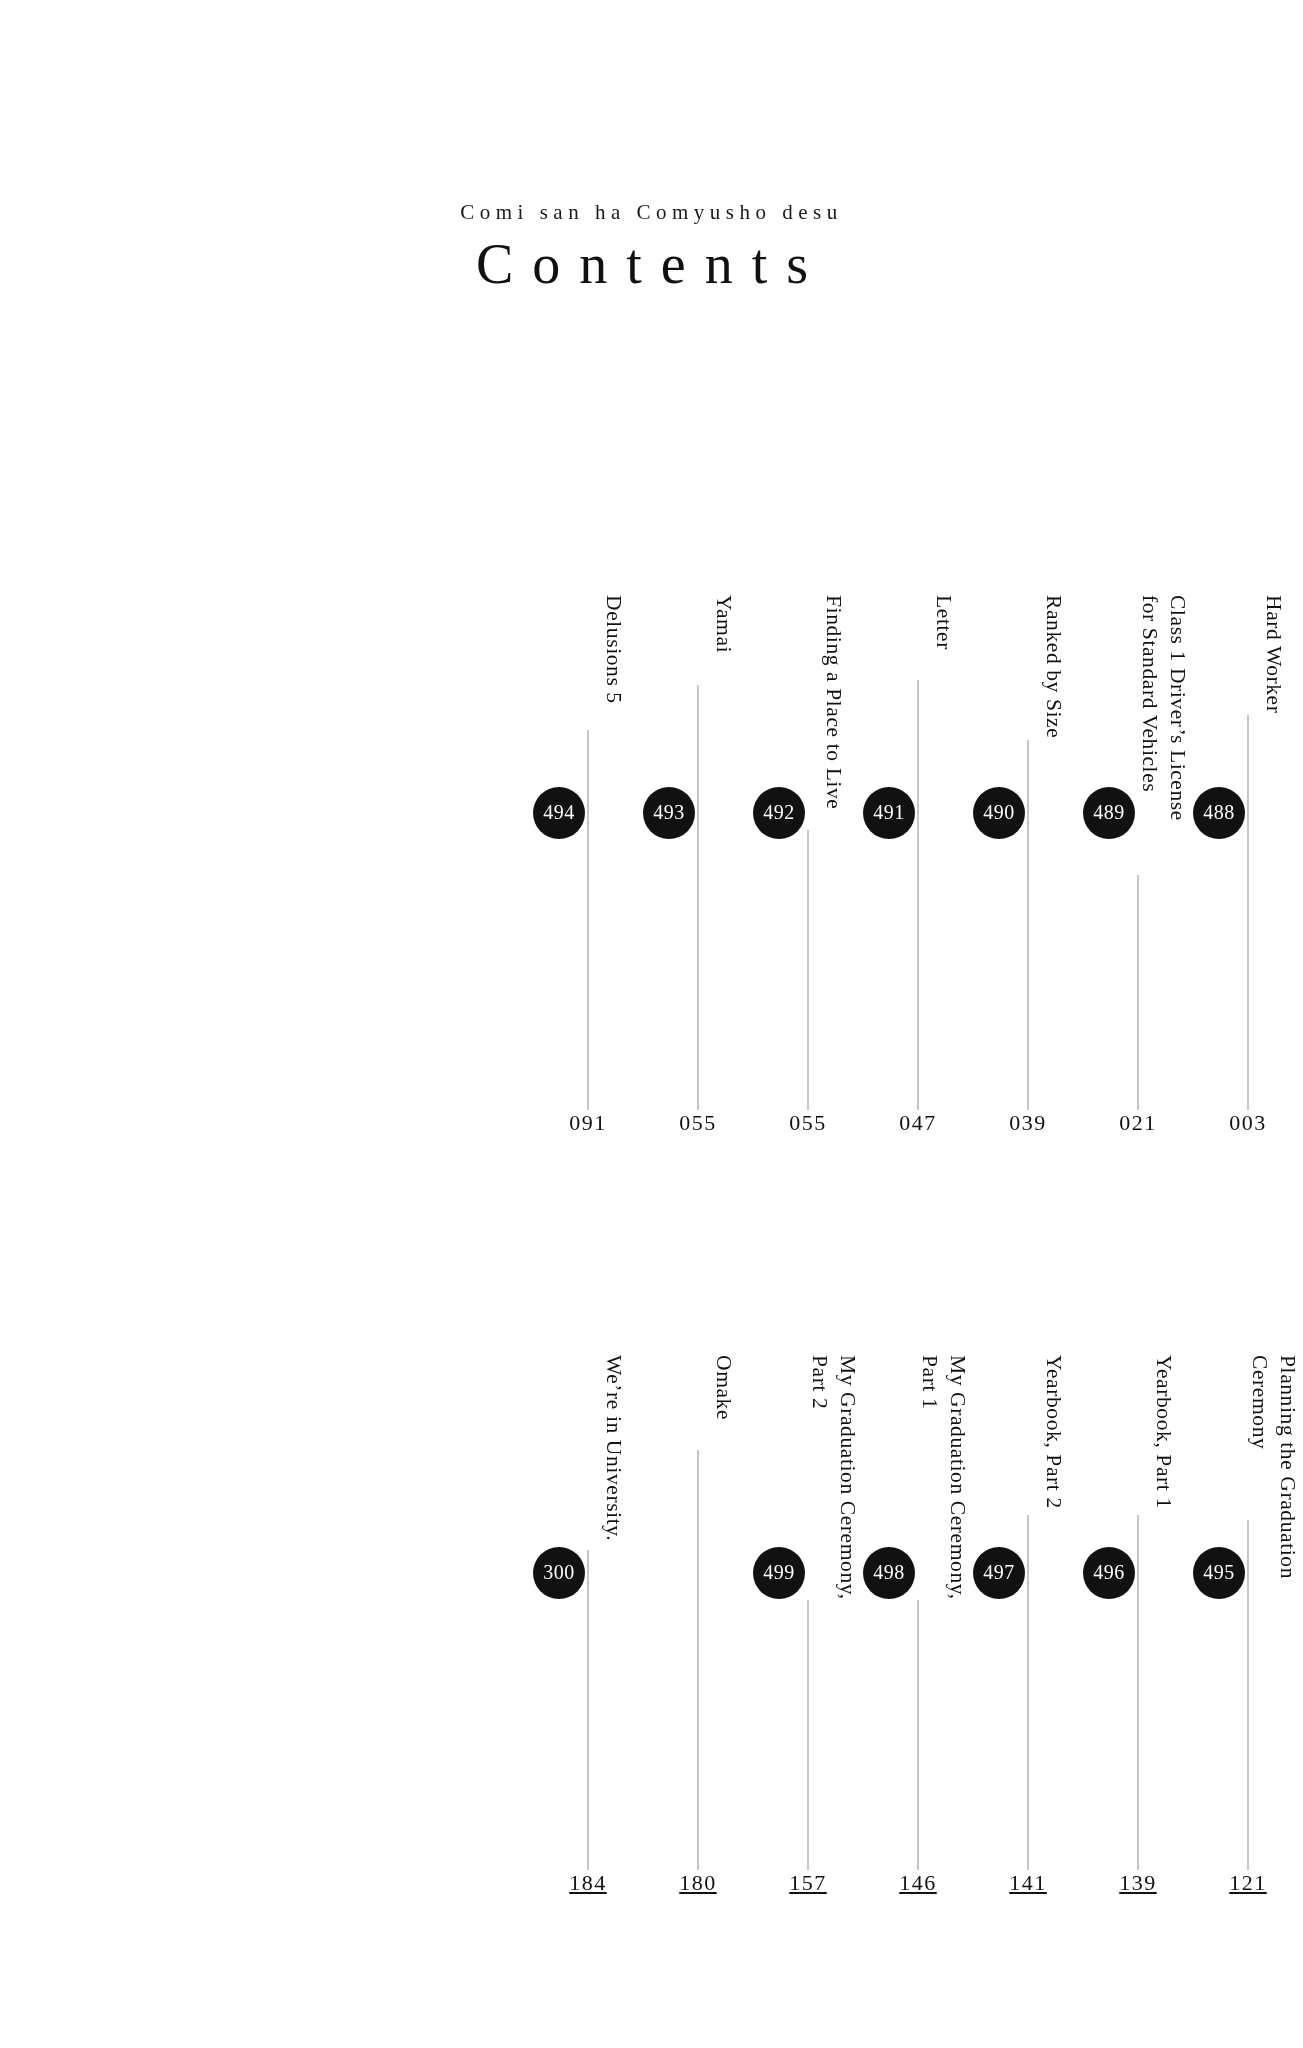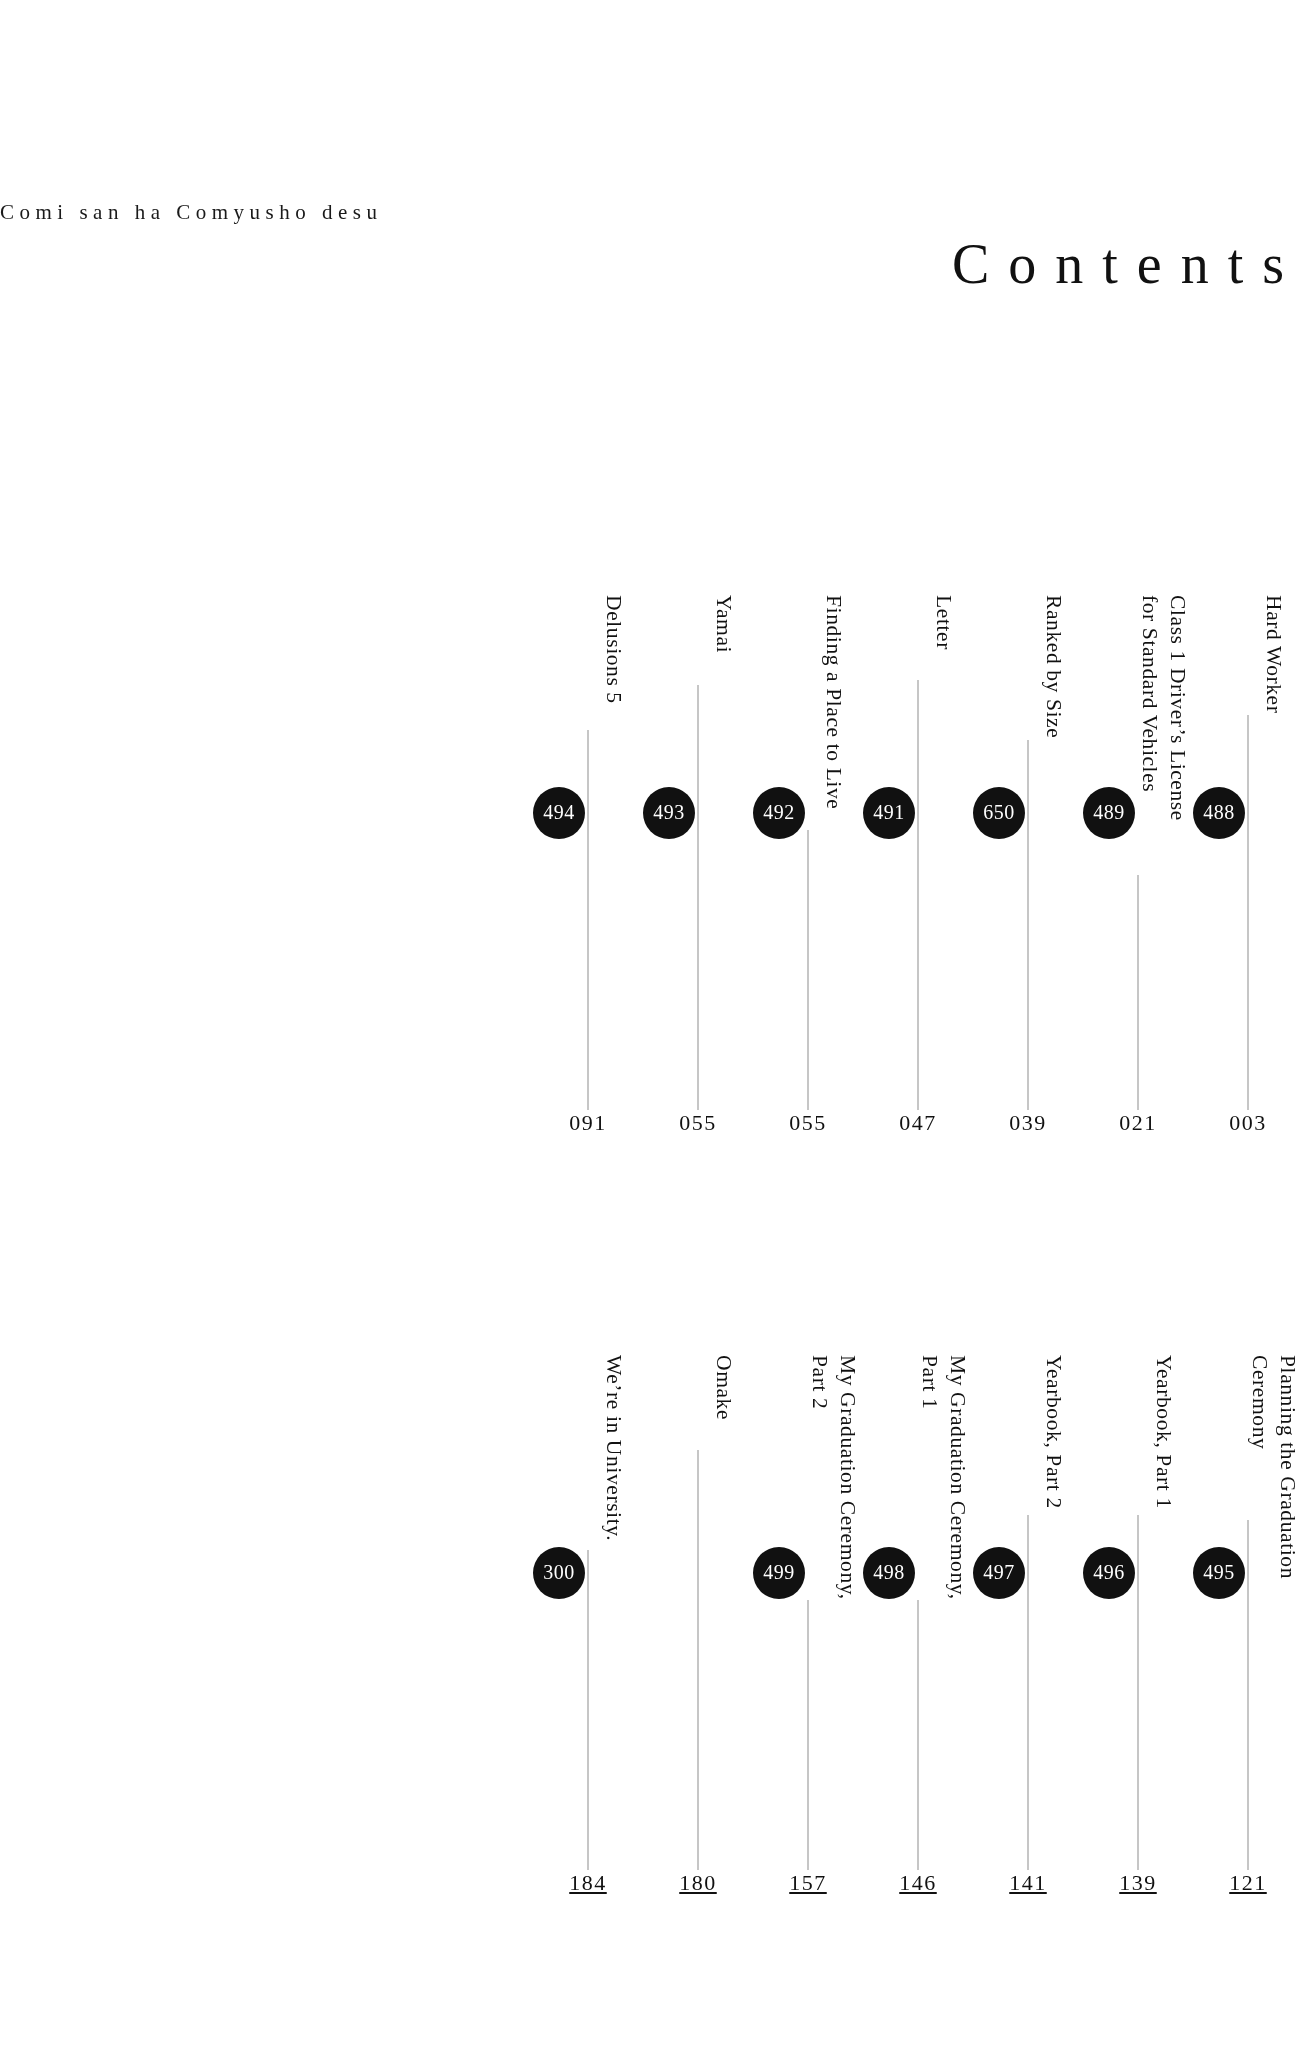--- a/index.html
+++ b/index.html
@@ -36,32 +36,32 @@
     font-weight: 400;
     color: #b9b9b9;
     letter-spacing: -6px;
     user-select: none;
   }
   .series-title {
     position: absolute;
     left: 0;
     top: 200px;
     width: 1303px;
-    text-align: left;
+    text-align: center;
     font-family: "Liberation Serif", serif;
     font-size: 21px;
     letter-spacing: 5.5px;
     color: #1a1a1a;
   }
   .contents-word {
     position: absolute;
     left: 0;
     top: 232px;
     width: 1303px;
-    text-align: right;
+    text-align: center;
     font-family: "Liberation Serif", serif;
     font-size: 56px;
     letter-spacing: 19px;
     color: #111111;
   }
 
   
   .group {
     position: absolute;
     left: 0;
@@ -167,21 +167,21 @@
       <div class="entry">
         <div class="ch-badge">489</div>
         <div class="title-wrap">
           <div class="vtitle">Class 1 Driver’s License
 for Standard Vehicles</div>
         </div>
         <div class="rule" style="top: 300px; height: 235px;"></div>
         <div class="page-num">021</div>
       </div>
       <div class="entry">
-        <div class="ch-badge">650</div>
+        <div class="ch-badge">490</div>
         <div class="title-wrap">
           <div class="vtitle">Ranked by Size</div>
         </div>
         <div class="rule" style="top: 165px; height: 370px;"></div>
         <div class="page-num">039</div>
       </div>
       <div class="entry">
         <div class="ch-badge">491</div>
         <div class="title-wrap">
           <div class="vtitle">Letter</div>

